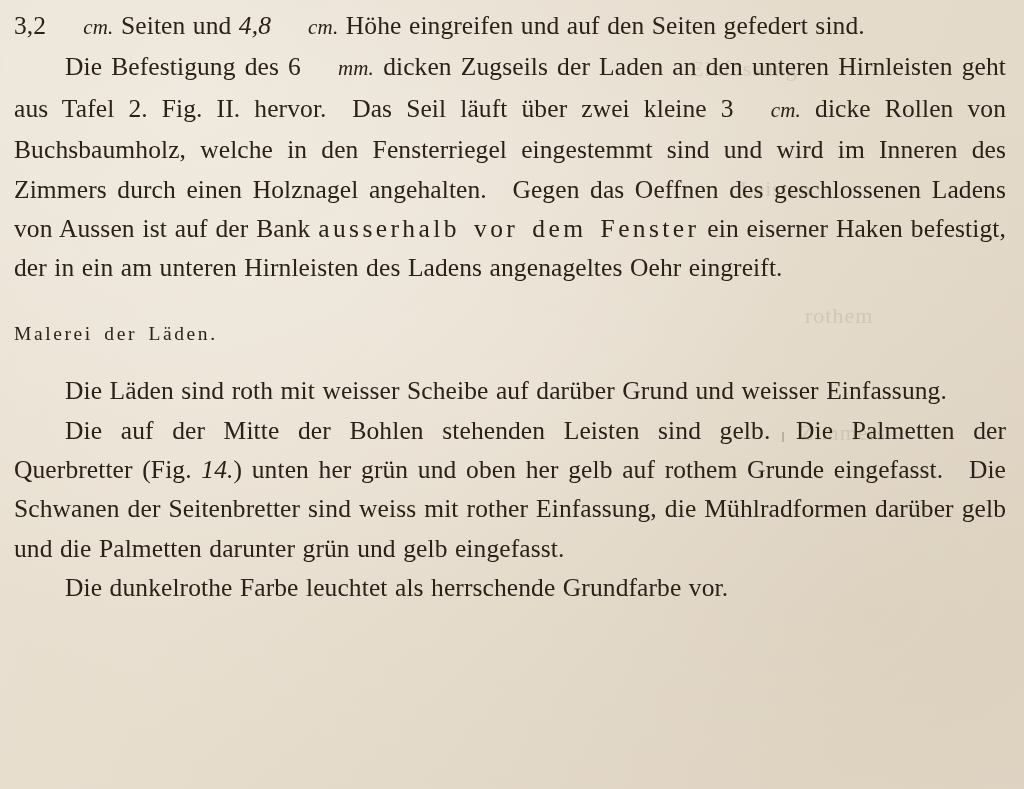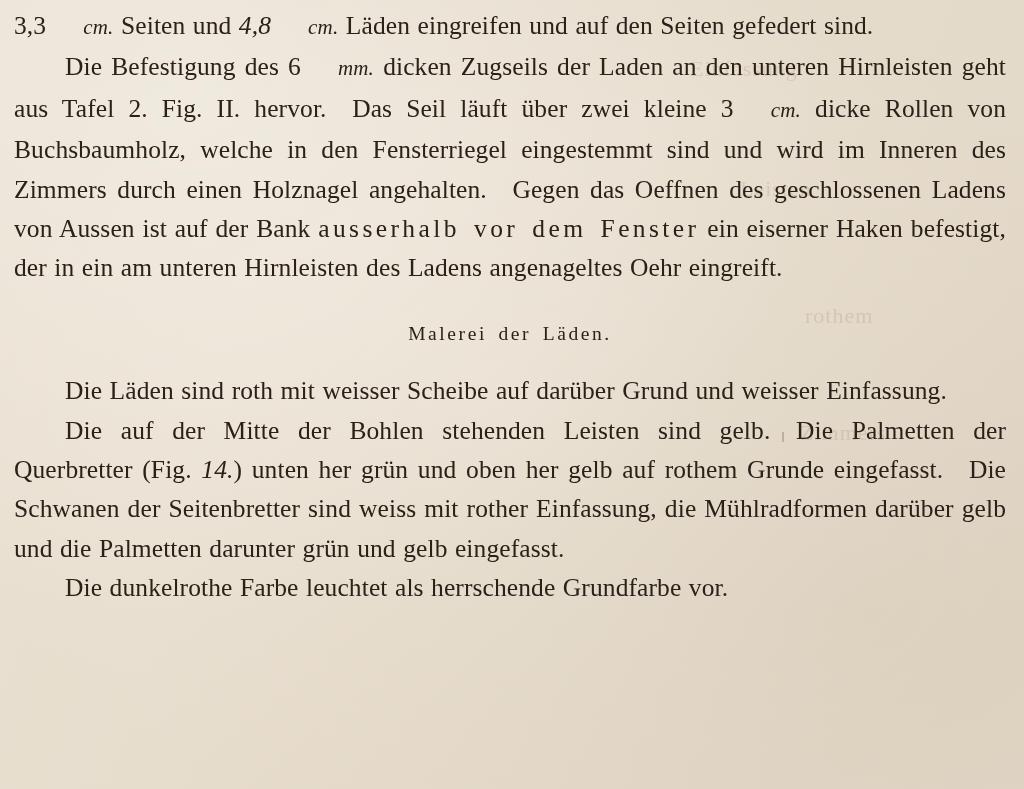--- a/index.html
+++ b/index.html
@@ -56,21 +56,21 @@
     margin-left: 37px;
   }
   .ital {
     font-style: italic;
   }
   .spaced {
     letter-spacing: 3.4px;
     word-spacing: 4px;
   }
   .heading {
-    text-align: center;
+    text-align: left;
     font-size: 19.5px;
     letter-spacing: 2.6px;
     word-spacing: 4px;
     margin-top: 26px;
     margin-bottom: 18px;
   }
   .ghost {
     position: absolute;
     z-index: 1;
     color: rgba(150, 130, 105, 0.22);
@@ -94,21 +94,21 @@
   <div class="ghost" style="left:690px; top:56px;">Einfassung</div>
   <div class="ghost" style="left:740px; top:176px;">Leisten</div>
   <div class="ghost" style="left:805px; top:303px;">rothem</div>
   <div class="ghost" style="left:800px; top:420px;">Zimmers</div>
 
   <div class="speck" style="left:782px; top:432px; width:2px; height:10px;"></div>
 
   <div class="textblock">
 
     <p class="para">
-      <span>3,3</span><span class="small-unit">cm.</span><span> Seiten und </span><span class="ital">4,8</span><span class="small-unit">cm.</span><span> Läden eingreifen und auf den Seiten gefedert sind.</span>
+      <span>3,2</span><span class="small-unit">cm.</span><span> Seiten und </span><span class="ital">4,8</span><span class="small-unit">cm.</span><span> Höhe eingreifen und auf den Seiten gefedert sind.</span>
     </p>
 
     <p class="para indent">
       <span>Die Befestigung des </span><span>6</span><span class="small-unit">mm.</span><span> dicken Zugseils der Laden an den unteren Hirnleisten geht aus Tafel 2. Fig. II. hervor. Das Seil läuft über zwei kleine </span><span>3</span><span class="small-unit">cm.</span><span> dicke Rollen von Buchsbaumholz, welche in den Fensterriegel eingestemmt sind und wird im Inneren des Zimmers durch einen Holznagel angehalten. Gegen das Oeffnen des geschlossenen Ladens von Aussen ist auf der Bank </span><span class="spaced">ausserhalb vor dem Fenster</span><span> ein eiserner Haken befestigt, der in ein am unteren Hirnleisten des Ladens angenageltes Oehr eingreift.</span>
     </p>
 
     <p class="heading">Malerei der Läden.</p>
 
     <p class="para indent">
       <span>Die Läden sind roth mit weisser Scheibe auf darüber Grund und weisser Einfassung.</span>

